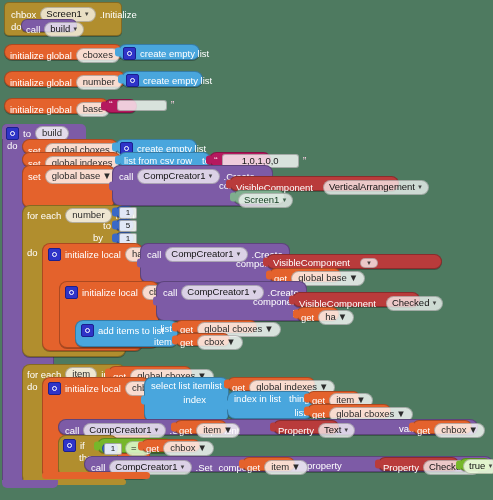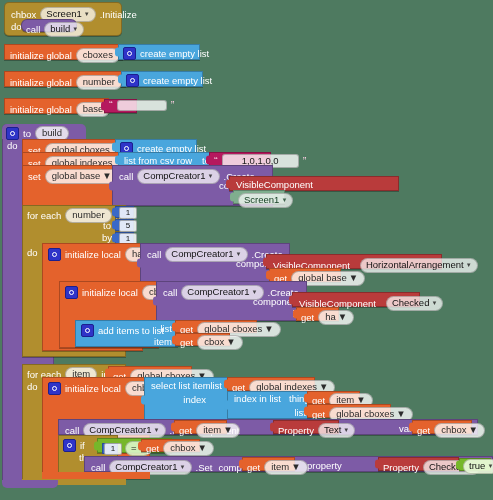--- a/index.html
+++ b/index.html
@@ -7,21 +7,21 @@
     width:493px;height:500px;overflow:hidden;
     background:#4e7a60;
     font-family:"Liberation Sans", sans-serif;
     font-size:9.5px;
     color:#ffffff;
     -webkit-font-smoothing:none;
   }
   .canvas{position:relative;width:493px;height:500px;}
 
   
-  .blk{position:absolute;box-sizing:border-box;border-radius:0;}
+  .blk{position:absolute;box-sizing:border-box;border-radius:8px;}
   .row{display:flex;align-items:center;gap:4px;}
   .lbl{white-space:nowrap;line-height:1;}
 
   
   .fld{
     display:inline-flex;align-items:center;gap:2px;
     background:rgba(255,255,255,.72);
     color:#111;border-radius:8px;padding:1px 5px;
     border:1px solid rgba(0,0,0,.22);
     line-height:1.15;white-space:nowrap;
@@ -243,40 +243,44 @@
       </span>
       <span class="lbl">.Create</span>
     </div>
     <div style="position:absolute;right:6px;top:15px;" class="lbl">component</div>
     <div style="position:absolute;right:6px;top:28px;" class="lbl">in</div>
   </div>
   <div class="blk c-comp sh bd" style="left:229px;top:176px;width:170px;height:15px;">
     <div class="plug p-comp"></div>
     <div class="row" style="position:absolute;left:6px;top:3px;">
       <span class="lbl">VisibleComponent</span>
+      <span class="fld" style="margin-left:6px;">
+        <span>VerticalArrangement</span>
+          <span class="car">▼</span>
+      </span>
     </div>
   </div>
   <div class="blk c-screen sh bd" style="left:233px;top:190px;width:52px;height:14px;">
     <div class="plug p-screen"></div>
     <div class="row" style="position:absolute;left:4px;top:2px;">
       <span class="fld" style="color:#103a1f;">
         <span>Screen1</span>
           <span class="car">▼</span>
       </span>
     </div>
   </div>
 
   <div class="blk c-ctrl sh bd" style="left:22px;top:205px;width:104px;height:152px;"></div>
   <div class="row" style="position:absolute;left:27px;top:208px;">
     <span class="lbl">for each</span>
     <span class="pill">number</span>
     <span class="lbl">from</span>
   </div>
   <div style="position:absolute;left:103px;top:221px;" class="lbl">to</div>
-  <div style="position:absolute;left:102px;top:233px;" class="lbl">by</div>
+  <div style="position:absolute;left:93px;top:233px;" class="lbl">by</div>
 
   <div class="blk c-math sh bd" style="left:115px;top:206px;width:19px;height:12px;">
     <div class="plug p-math"></div>
     <span class="numfld" style="position:absolute;left:3px;top:0px;font-size:8px;">1</span>
   </div>
   <div class="blk c-math sh bd" style="left:115px;top:219px;width:19px;height:12px;">
     <div class="plug p-math"></div>
     <span class="numfld" style="position:absolute;left:3px;top:0px;font-size:8px;">5</span>
   </div>
   <div class="blk c-math sh bd" style="left:115px;top:232px;width:19px;height:12px;">
@@ -308,21 +312,20 @@
       <span class="lbl">.Create</span>
     </div>
     <div style="position:absolute;right:6px;top:15px;" class="lbl">component</div>
     <div style="position:absolute;right:6px;top:27px;" class="lbl">in</div>
   </div>
   <div class="blk c-comp sh bd" style="left:266px;top:254px;width:176px;height:15px;">
     <div class="plug p-comp"></div>
     <div class="row" style="position:absolute;left:6px;top:3px;">
       <span class="lbl">VisibleComponent</span>
       <span class="fld" style="margin-left:6px;">
-        <span>HorizontalArrangement</span>
           <span class="car">▼</span>
       </span>
     </div>
   </div>
   <div class="blk c-var sh bd" style="left:269px;top:268px;width:72px;height:14px;">
     <div class="plug p-var"></div>
     <div class="row" style="position:absolute;left:4px;top:2px;">
       <span class="lbl">get</span>
       <span class="pill">
         <span>global base</span>

